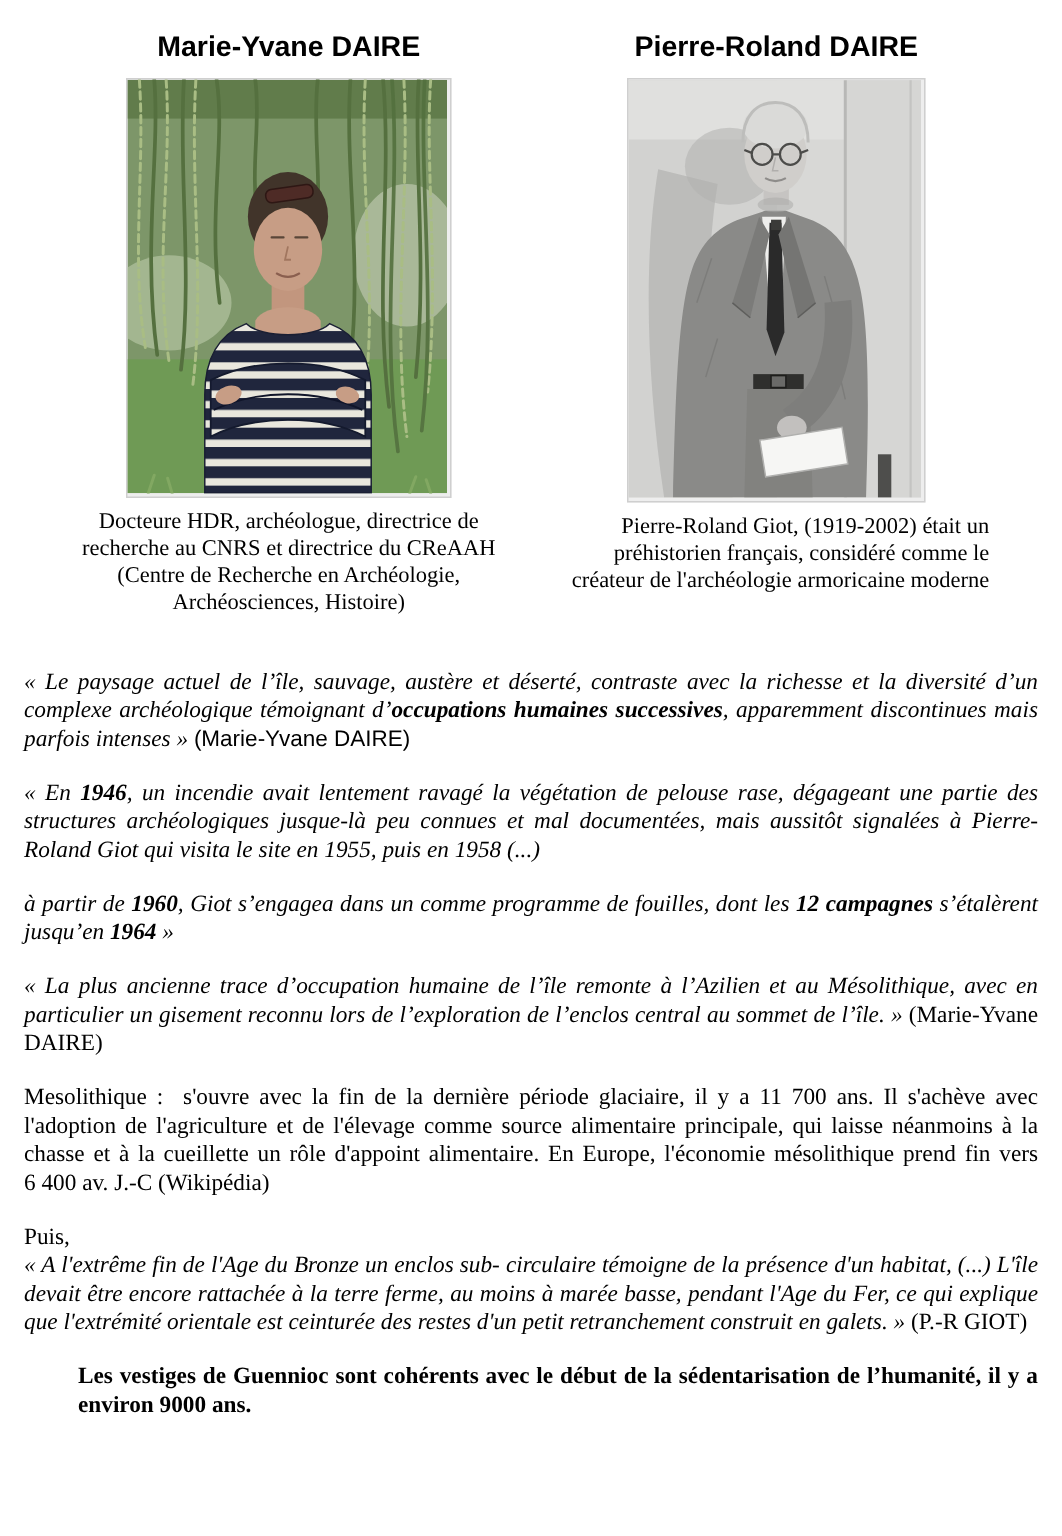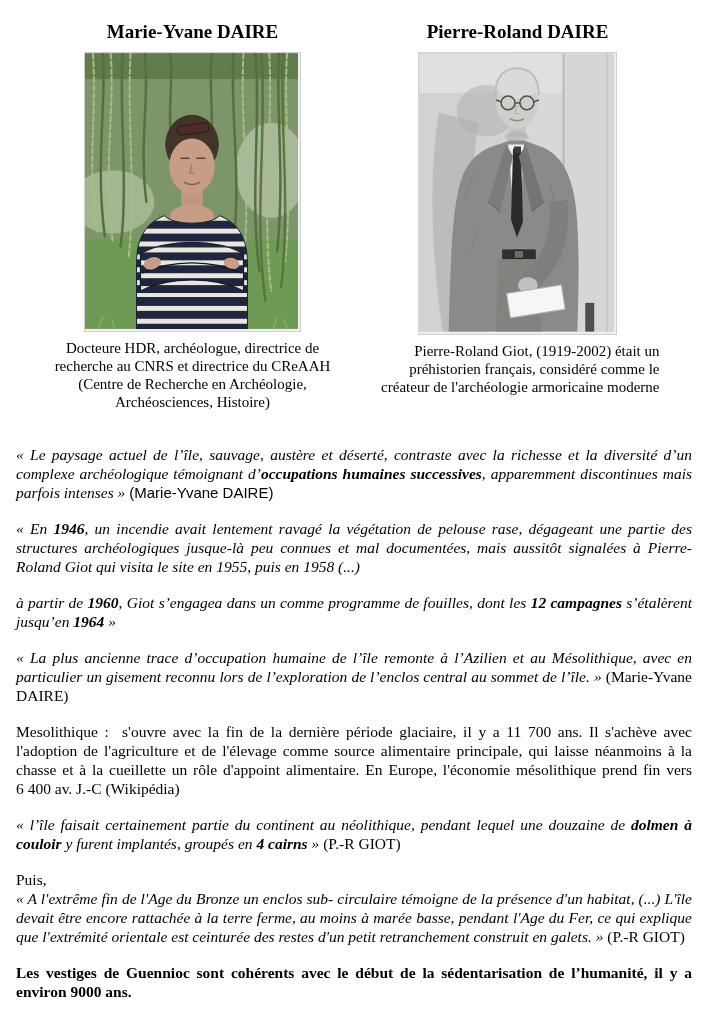--- a/index.html
+++ b/index.html
@@ -14,21 +14,21 @@
     box-sizing: border-box;
     padding-top: 20px;
   }
   .profiles-row {
     display: flex;
     justify-content: space-between;
     padding: 0 48px 0 50px;
   }
   .profile-col { width: 285px; }
   .profile-title {
-    font-family: Liberation Serif, serif;
+    font-family: Liberation Sans, sans-serif;
     font-size: 19px;
     font-weight: 700;
     text-align: center;
     margin: 0 0 8px 0;
     line-height: 24px;
     white-space: nowrap;
   }
   .photo-frame {
     margin: 0 auto;
     border: 1px solid #cfcfcf;
@@ -48,21 +48,21 @@
   .photo-caption.giot  { max-width: 284px; text-align: right; }
   .body-text {
     margin: 34px 16px 0 16px;
   }
   .para {
     font-size: 15.5px;
     line-height: 19px;
     text-align: justify;
     margin: 0 0 17px 0;
   }
-  .para:last-child { margin-bottom: 0; }
+  .para:last-child { margin-bottom: 0; margin-left: 36px; }
   .run-i  { font-style: italic; }
   .run-bi { font-style: italic; font-weight: 700; }
   .run-r  { font-style: normal; }
   .run-b  { font-style: normal; font-weight: 700; }
   .run-sans { font-family: "Liberation Sans", sans-serif; font-size: 15px; }
 </style>
 </head>
 <body>
 
 <div class="page">
@@ -205,18 +205,17 @@
     </div>
 
   </div>
 
   <div class="body-text">
     <p class="para"><span class="run-i">« Le paysage actuel de l’île, sauvage, austère et déserté, contraste avec la richesse et la diversité d’un complexe archéologique témoignant d’</span><span class="run-bi">occupations humaines successives</span><span class="run-i">, apparemment discontinues mais parfois intenses » </span><span class="run-sans">(Marie-Yvane DAIRE)</span></p>
     <p class="para"><span class="run-i">« En </span><span class="run-bi">1946</span><span class="run-i">, un incendie avait lentement ravagé la végétation de pelouse rase, dégageant une partie des structures archéologiques jusque-là peu connues et mal documentées, mais aussitôt signalées à Pierre-Roland Giot qui visita le site en 1955, puis en 1958 (...)</span></p>
     <p class="para"><span class="run-i">à partir de </span><span class="run-bi">1960</span><span class="run-i">, Giot s’engagea dans un comme programme de fouilles, dont les </span><span class="run-bi">12 campagnes</span><span class="run-i"> s’étalèrent jusqu’en </span><span class="run-bi">1964</span><span class="run-i"> »</span></p>
     <p class="para"><span class="run-i">« La plus ancienne trace d’occupation humaine de l’île remonte à l’Azilien et au Mésolithique, avec en particulier un gisement reconnu lors de l’exploration de l’enclos central au sommet de l’île. » </span><span class="run-r">(Marie-Yvane DAIRE)</span></p>
     <p class="para"><span class="run-r">Mesolithique :&nbsp; s'ouvre avec la fin de la dernière période glaciaire, il y a 11&nbsp;700 ans. Il s'achève avec l'adoption de l'agriculture et de l'élevage comme source alimentaire principale, qui laisse néanmoins à la chasse et à la cueillette un rôle d'appoint alimentaire. En Europe, l'économie mésolithique prend fin vers 6&nbsp;400 av. J.-C (Wikipédia)</span></p>
-    <p class="para"><span class="run-i">« l’île faisait certainement partie du continent au néolithique, pendant lequel une douzaine de </span><span class="run-bi">dolmen à couloir</span><span class="run-i"> y furent implantés, groupés en </span><span class="run-bi">4 cairns</span><span class="run-i"> » </span><span class="run-r">(P.-R GIOT)</span></p>
     <p class="para"><span class="run-r">Puis,</span><br><span class="run-i">« A l'extrême fin de l'Age du Bronze un enclos sub- circulaire témoigne de la présence d'un habitat, (...) L'île devait être encore rattachée à la terre ferme, au moins à marée basse, pendant l'Age du Fer, ce qui explique que l'extrémité orientale est ceinturée des restes d'un petit retranchement construit en galets. » </span><span class="run-r">(P.-R GIOT)</span></p>
     <p class="para"><span class="run-b">Les vestiges de Guennioc sont cohérents avec le début de la sédentarisation de l’humanité, il y a environ 9000 ans.</span></p>
   </div>
 
 </div>
 
 </body></html>

